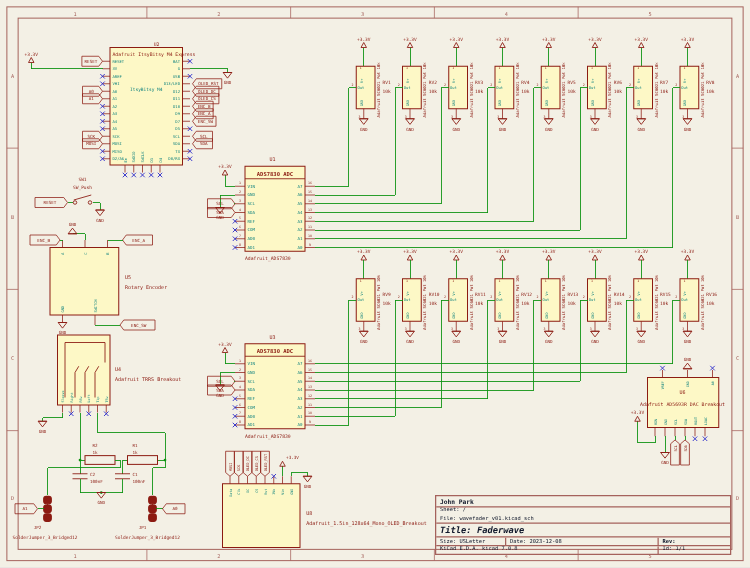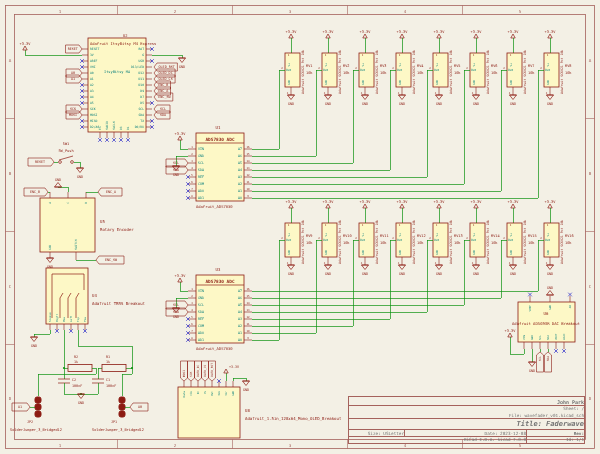--- a/index.html
+++ b/index.html
@@ -1,21 +1,21 @@
 <!DOCTYPE html>
 <html><head>
 <meta charset="utf-8">
 <style>
   html,body{margin:0;padding:0;background:#ddd;}
   .stage{position:relative;width:600px;height:454px;background:#f3f0e5;overflow:hidden;
          font-family:"DejaVu Sans Mono",monospace;}
   svg{position:absolute;left:0;top:0;}
   .tblock{position:absolute;left:348px;top:396px;width:237px;height:47.5px;
-          border:1px solid #a5625c;box-sizing:border-box;color:#737373;
-          font-family:"DejaVu Sans Mono",monospace;background:transparent;text-align:right;}
+          border:1px solid #a5625c;box-sizing:border-box;color:#0f172a;
+          font-family:"DejaVu Sans Mono",monospace;background:transparent;}
   .tb-row{box-sizing:border-box;padding-left:3px;overflow:hidden;white-space:nowrap;}
   .tb-author{height:9px;font-size:5px;font-weight:bold;line-height:10px;border-bottom:0.8px solid #a5625c;}
   .tb-sheet{height:6.5px;font-size:4.3px;line-height:6.5px;}
   .tb-file{height:6.5px;font-size:4.3px;line-height:6px;border-bottom:0.8px solid #a5625c;}
   .tb-title{height:10.5px;font-size:7px;font-weight:bold;font-style:italic;line-height:10.5px;border-bottom:0.8px solid #a5625c;}
   .tb-r5{height:7px;font-size:4.3px;line-height:7px;display:flex;border-bottom:0.8px solid #a5625c;padding-left:0;}
   .tb-r6{height:7px;font-size:4.3px;line-height:6.5px;display:flex;padding-left:0;}
   .tb-cell{padding-left:3px;white-space:nowrap;overflow:hidden;}
   .tb-size{width:52px;}
   .tb-date{flex:1;border-left:0.8px solid #a5625c;}

